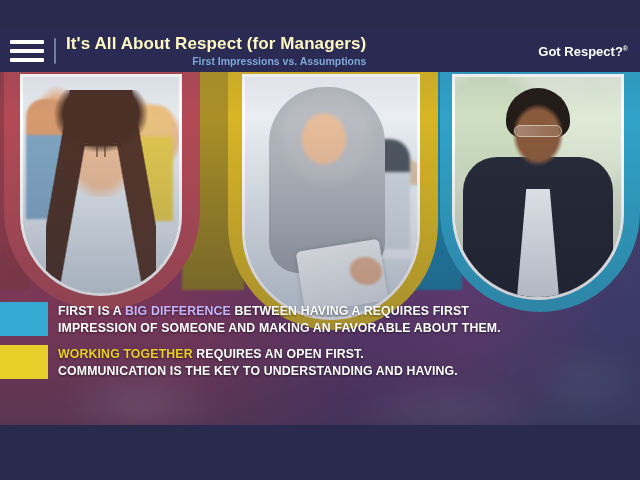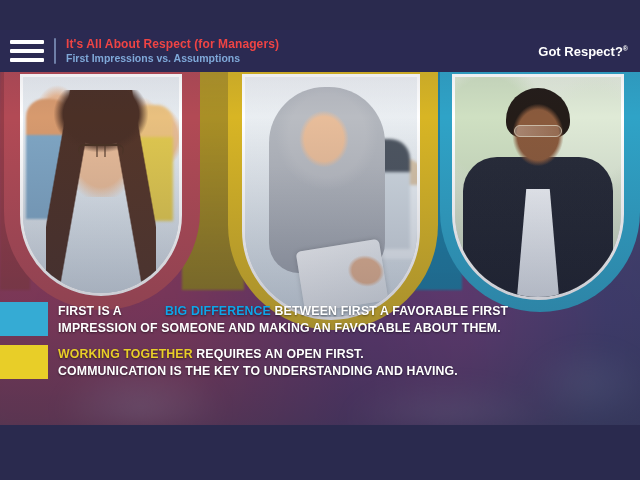--- a/index.html
+++ b/index.html
@@ -208,22 +208,22 @@
   }
   .hamburger {
     width:34px; height:22px;
     margin-left:10px; margin-right:10px;
     display:flex; flex-direction:column; justify-content:space-between;
     cursor:pointer;
   }
   .hamburger span { display:block; height:4px; width:100%; background:#fff; border-radius:1px; }
   .hdr-div { width:2px; height:26px; background:#6f7fa8; margin-right:10px; border-radius:1px; }
   .hdr-texts { display:flex; flex-direction:column; line-height:1.08; }
-  .hdr-title { color:#ef4444; font-size:12px; font-weight:bold; letter-spacing:.1px; }
-  .hdr-sub   { color:#7fa8d8; font-size:10.5px; font-weight:bold; margin-top:2px; }
+  .hdr-title { color:#fef9c3; font-size:17px; font-weight:bold; letter-spacing:.1px; }
+  .hdr-sub   { color:#7fa8d8; font-size:10.5px; font-weight:bold; margin-top:2px;text-align:right; }
   .brand {
     margin-left:auto; margin-right:12px;
     color:#ffffff; font-size:13px; font-weight:bold; white-space:nowrap;
   }
   .brand sup { font-size:7px; vertical-align:super; }
 
   
   .textwrap {
     position:absolute; left:0; top:272px; width:640px;
     z-index:15;
@@ -232,21 +232,21 @@
   .swatch { flex:0 0 auto; width:48px; height:34px; margin-right:10px; }
   .sw-cyan   { background:#35abd4; }
   .sw-yellow { background:#e8ce28; }
   .tlines { padding-top:1px; }
   .tline {
     color:#ffffff; font-size:12.3px; font-weight:bold;
     letter-spacing:.15px; line-height:1.36;
     text-shadow:0 1px 2px rgba(0,0,0,.5);
     white-space:nowrap;
   }
-  .hl-cyan   { color:#0ea5e9;margin-left:40px; }
+  .hl-cyan   { color:#c4b5fd; }
   .hl-yellow { color:#e8ce28; }
 </style>
 </head>
 <body>
 
 <div id="stage">
 
   <div class="slide">
 
     <div class="bg-base"></div>
@@ -292,21 +292,21 @@
       </div>
     </div>
 
     <div class="bg-veil"></div>
 
     <div class="textwrap">
 
       <div class="trow">
         <div class="swatch sw-cyan"></div>
         <div class="tlines">
-          <div class="tline"><span>FIRST IS A </span><span class="hl-cyan">BIG DIFFERENCE</span><span> BETWEEN FIRST A FAVORABLE FIRST</span></div>
+          <div class="tline"><span>FIRST IS A </span><span class="hl-cyan">BIG DIFFERENCE</span><span> BETWEEN HAVING A REQUIRES FIRST</span></div>
           <div class="tline">IMPRESSION OF SOMEONE AND MAKING AN FAVORABLE ABOUT THEM.</div>
         </div>
       </div>
 
       <div class="trow">
         <div class="swatch sw-yellow"></div>
         <div class="tlines">
           <div class="tline"><span></span><span class="hl-yellow">WORKING TOGETHER</span><span> REQUIRES AN OPEN FIRST.</span></div>
           <div class="tline">COMMUNICATION IS THE KEY TO UNDERSTANDING AND HAVING.</div>
         </div>

